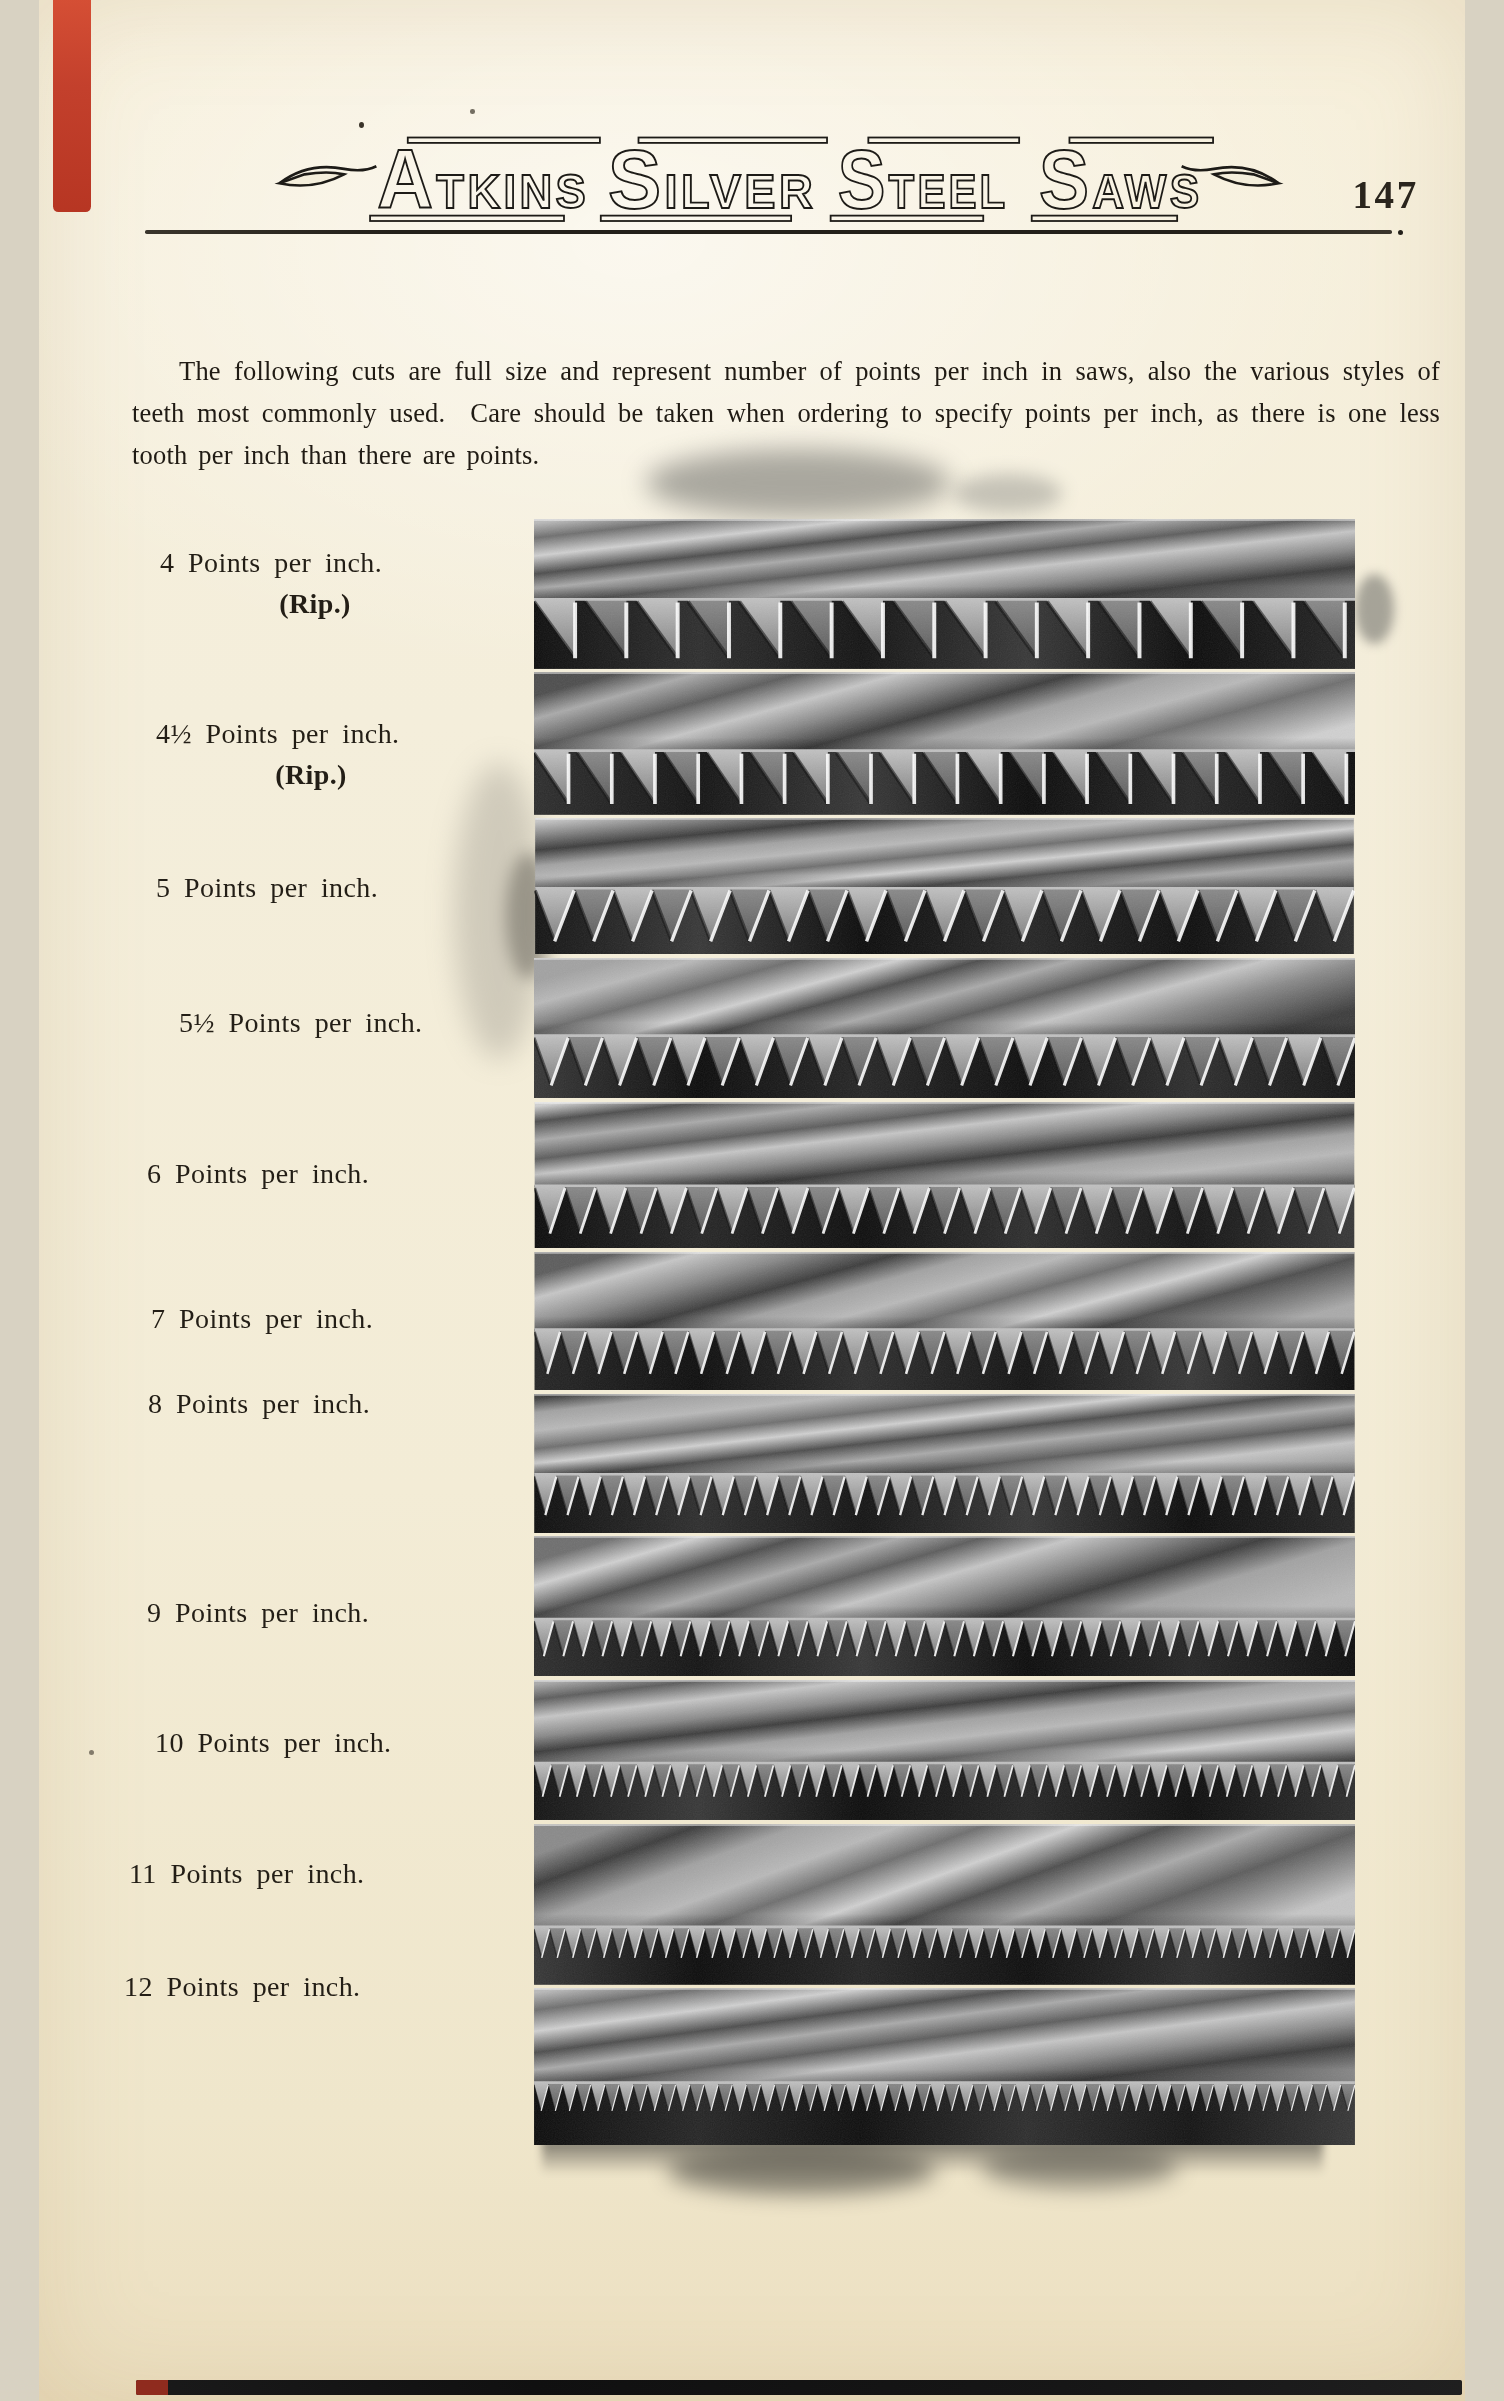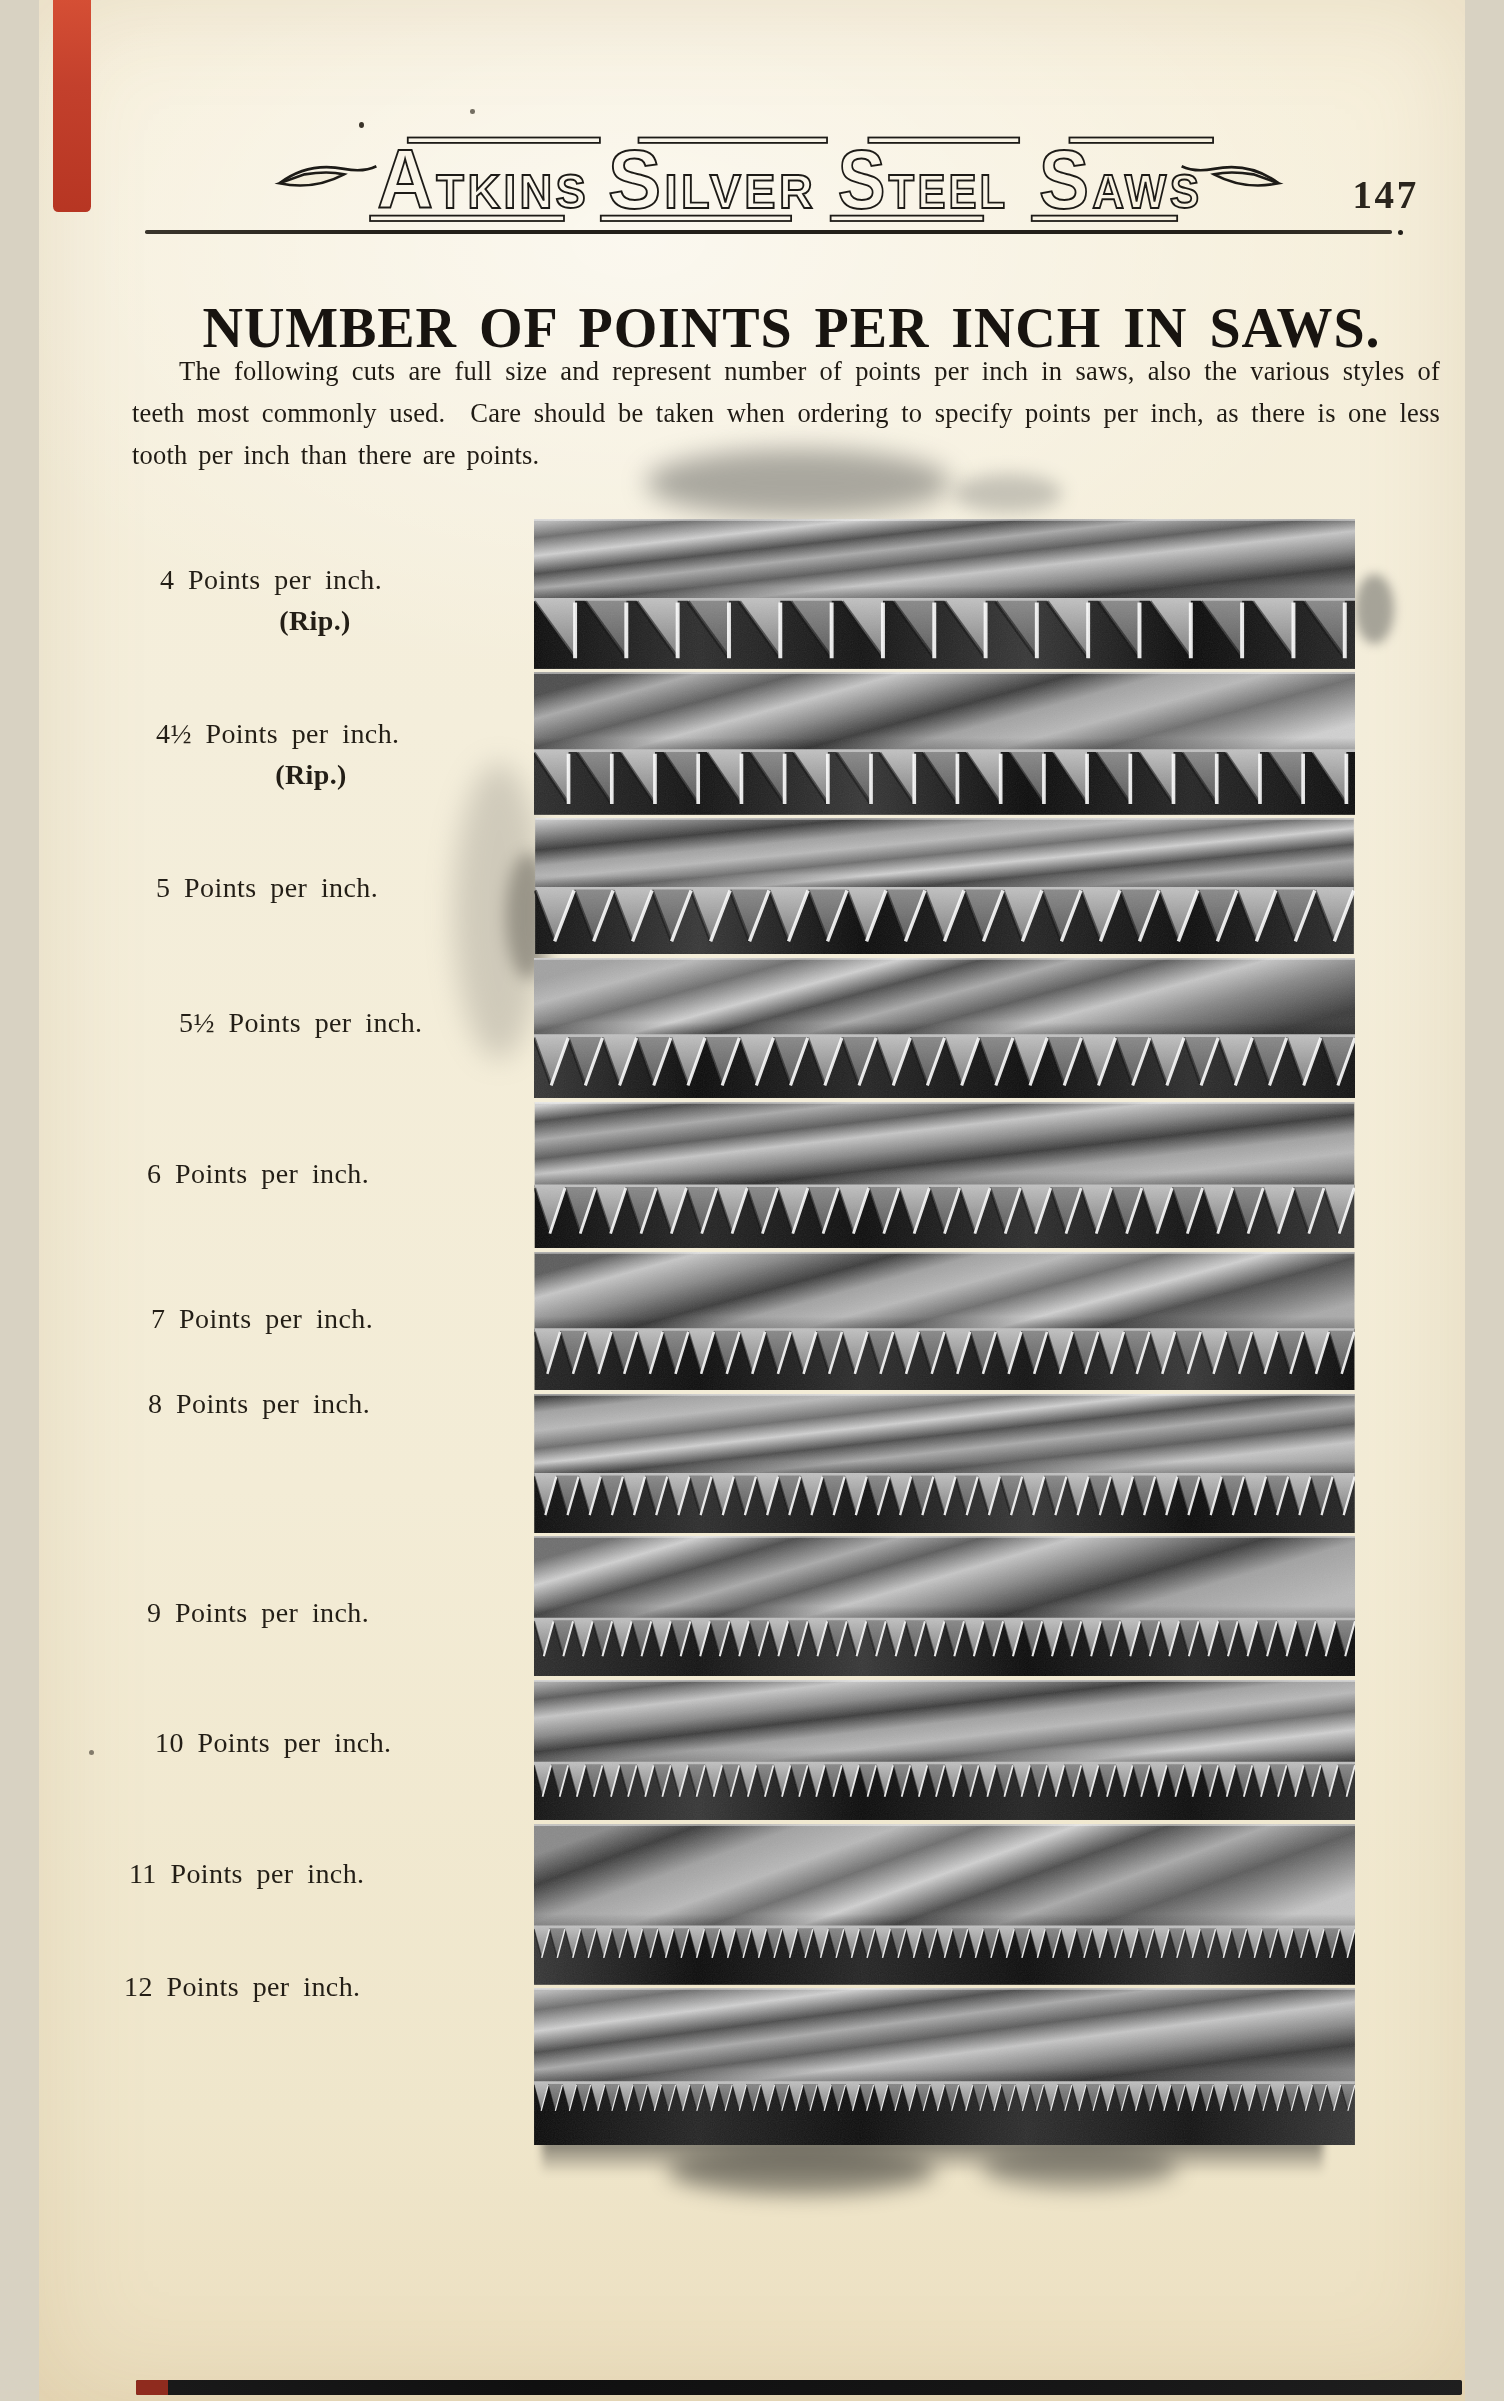--- a/index.html
+++ b/index.html
@@ -100,21 +100,20 @@
           <rect x="-8" y="94" width="162" height="6" fill="none" stroke="#1d1b17" stroke-width="2"></rect>
           <text x="0" y="86" textLength="182" lengthAdjust="spacingAndGlyphs" font-family="&quot;Liberation Sans&quot;, sans-serif" font-weight="bold" fill="none" stroke="#1d1b17" stroke-width="2.2" letter-spacing="4"><tspan font-size="92">S</tspan><tspan font-size="54">AWS</tspan></text>
         </g>
       </g>
   </svg>
 
   <div class="pagenum">147</div>
   <div class="rule"></div>
   <div class="rule-dot"></div>
 
-  <h1 class="title">NUMBER OF POINTS PER INCH IN SAWS.</h1>
   <p class="intro">The following cuts are full size and represent number of points per inch in saws, also the various styles of teeth most commonly used.&nbsp; Care should be taken when ordering to specify points per inch, as there is one less tooth per inch than there are points.</p>
 
   <div class="smudge sm-top"></div>
   <div class="smudge sm-top2"></div>
   <div class="smudge sm-right1"></div>
   <div class="smudge sm-left1"></div>
   <div class="smudge sm-left2"></div>
   <div class="smudge sm-bot1"></div>
   <div class="smudge sm-bot2"></div>
   <div class="smudge sm-bot3"></div>
@@ -632,21 +631,21 @@
   <path d="M0 107 L7.9 137 L15.8 107 L23.7 137 L31.6 107 L39.4 137 L47.3 107 L55.2 137 L63.1 107 L71.0 137 L78.9 107 L86.8 137 L94.7 107 L102.5 137 L110.4 107 L118.3 137 L126.2 107 L134.1 137 L142.0 107 L149.9 137 L157.8 107 L165.6 137 L173.5 107 L181.4 137 L189.3 107 L197.2 137 L205.1 107 L213.0 137 L220.9 107 L228.8 137 L236.6 107 L244.5 137 L252.4 107 L260.3 137 L268.2 107 L276.1 137 L284.0 107 L291.9 137 L299.7 107 L307.6 137 L315.5 107 L323.4 137 L331.3 107 L339.2 137 L347.1 107 L355.0 137 L362.8 107 L370.7 137 L378.6 107 L386.5 137 L394.4 107 L402.3 137 L410.2 107 L418.1 137 L425.9 107 L433.8 137 L441.7 107 L449.6 137 L457.5 107 L465.4 137 L473.3 107 L481.2 137 L489.1 107 L496.9 137 L504.8 107 L512.7 137 L520.6 107 L528.5 137 L536.4 107 L544.3 137 L552.2 107 L560.0 137 L567.9 107 L575.8 137 L583.7 107 L591.6 137 L599.5 107 L607.4 137 L615.3 107 L623.1 137 L631.0 107 L638.9 137 L646.8 107 L654.7 137 L662.6 107 L670.5 137 L678.4 107 L686.3 137 L694.1 107 L702.0 137 L709.9 107 L717.8 137 L725.7 107 L733.6 137 L741.5 107 L749.4 137 L757.2 107 L765.1 137 L773.0 107 L780.9 137 L788.8 107 L796.7 137 L804.6 107 L812.5 137 L820.3 107 L828.2 137 L836.1 107 L844.0 137 L851.9 107 L859.8 137 L867.7 107 L875.6 137 L883.4 107 L891.3 137 L899.2 107 L907.1 137 L915.0 107 L915 104 L0 104 Z" fill="url(#tooth10)"></path>
   <path d="M15.8 107 L23.7 137 L31.6 107 Z M47.3 107 L55.2 137 L63.1 107 Z M78.9 107 L86.8 137 L94.7 107 Z M110.4 107 L118.3 137 L126.2 107 Z M142.0 107 L149.9 137 L157.8 107 Z M173.5 107 L181.4 137 L189.3 107 Z M205.1 107 L213.0 137 L220.9 107 Z M236.6 107 L244.5 137 L252.4 107 Z M268.2 107 L276.1 137 L284.0 107 Z M299.7 107 L307.6 137 L315.5 107 Z M331.3 107 L339.2 137 L347.1 107 Z M362.8 107 L370.7 137 L378.6 107 Z M394.4 107 L402.3 137 L410.2 107 Z M425.9 107 L433.8 137 L441.7 107 Z M457.5 107 L465.4 137 L473.3 107 Z M489.1 107 L496.9 137 L504.8 107 Z M520.6 107 L528.5 137 L536.4 107 Z M552.2 107 L560.0 137 L567.9 107 Z M583.7 107 L591.6 137 L599.5 107 Z M615.3 107 L623.1 137 L631.0 107 Z M646.8 107 L654.7 137 L662.6 107 Z M678.4 107 L686.3 137 L694.1 107 Z M709.9 107 L717.8 137 L725.7 107 Z M741.5 107 L749.4 137 L757.2 107 Z M773.0 107 L780.9 137 L788.8 107 Z M804.6 107 L812.5 137 L820.3 107 Z M836.1 107 L844.0 137 L851.9 107 Z M867.7 107 L875.6 137 L883.4 107 Z M899.2 107 L907.1 137 L915.0 107 Z " fill="rgba(0,0,0,.28)"></path>
   <path d="M0.0 108 L7.9 137 M15.8 108 L23.7 137 M31.6 108 L39.4 137 M47.3 108 L55.2 137 M63.1 108 L71.0 137 M78.9 108 L86.8 137 M94.7 108 L102.5 137 M110.4 108 L118.3 137 M126.2 108 L134.1 137 M142.0 108 L149.9 137 M157.8 108 L165.6 137 M173.5 108 L181.4 137 M189.3 108 L197.2 137 M205.1 108 L213.0 137 M220.9 108 L228.8 137 M236.6 108 L244.5 137 M252.4 108 L260.3 137 M268.2 108 L276.1 137 M284.0 108 L291.9 137 M299.7 108 L307.6 137 M315.5 108 L323.4 137 M331.3 108 L339.2 137 M347.1 108 L355.0 137 M362.8 108 L370.7 137 M378.6 108 L386.5 137 M394.4 108 L402.3 137 M410.2 108 L418.1 137 M425.9 108 L433.8 137 M441.7 108 L449.6 137 M457.5 108 L465.4 137 M473.3 108 L481.2 137 M489.1 108 L496.9 137 M504.8 108 L512.7 137 M520.6 108 L528.5 137 M536.4 108 L544.3 137 M552.2 108 L560.0 137 M567.9 108 L575.8 137 M583.7 108 L591.6 137 M599.5 108 L607.4 137 M615.3 108 L623.1 137 M631.0 108 L638.9 137 M646.8 108 L654.7 137 M662.6 108 L670.5 137 M678.4 108 L686.3 137 M694.1 108 L702.0 137 M709.9 108 L717.8 137 M725.7 108 L733.6 137 M741.5 108 L749.4 137 M757.2 108 L765.1 137 M773.0 108 L780.9 137 M788.8 108 L796.7 137 M804.6 108 L812.5 137 M820.3 108 L828.2 137 M836.1 108 L844.0 137 M851.9 108 L859.8 137 M867.7 108 L875.6 137 M883.4 108 L891.3 137 M899.2 108 L907.1 137 " stroke="rgba(15,15,15,.55)" stroke-width="1.4" fill="none"></path>
   <path d="M7.9 137 L15.8 108 M23.7 137 L31.6 108 M39.4 137 L47.3 108 M55.2 137 L63.1 108 M71.0 137 L78.9 108 M86.8 137 L94.7 108 M102.5 137 L110.4 108 M118.3 137 L126.2 108 M134.1 137 L142.0 108 M149.9 137 L157.8 108 M165.6 137 L173.5 108 M181.4 137 L189.3 108 M197.2 137 L205.1 108 M213.0 137 L220.9 108 M228.8 137 L236.6 108 M244.5 137 L252.4 108 M260.3 137 L268.2 108 M276.1 137 L284.0 108 M291.9 137 L299.7 108 M307.6 137 L315.5 108 M323.4 137 L331.3 108 M339.2 137 L347.1 108 M355.0 137 L362.8 108 M370.7 137 L378.6 108 M386.5 137 L394.4 108 M402.3 137 L410.2 108 M418.1 137 L425.9 108 M433.8 137 L441.7 108 M449.6 137 L457.5 108 M465.4 137 L473.3 108 M481.2 137 L489.1 108 M496.9 137 L504.8 108 M512.7 137 L520.6 108 M528.5 137 L536.4 108 M544.3 137 L552.2 108 M560.0 137 L567.9 108 M575.8 137 L583.7 108 M591.6 137 L599.5 108 M607.4 137 L615.3 108 M623.1 137 L631.0 108 M638.9 137 L646.8 108 M654.7 137 L662.6 108 M670.5 137 L678.4 108 M686.3 137 L694.1 108 M702.0 137 L709.9 108 M717.8 137 L725.7 108 M733.6 137 L741.5 108 M749.4 137 L757.2 108 M765.1 137 L773.0 108 M780.9 137 L788.8 108 M796.7 137 L804.6 108 M812.5 137 L820.3 108 M828.2 137 L836.1 108 M844.0 137 L851.9 108 M859.8 137 L867.7 108 M875.6 137 L883.4 108 M891.3 137 L899.2 108 M907.1 137 L915.0 108 " stroke="rgba(255,255,255,.9)" stroke-width="1.4" fill="none"></path>
   <rect x="0" y="0" width="915" height="2" fill="rgba(255,255,255,.5)"></rect>
   <rect x="0" y="0" width="915" height="175" filter="url(#gn10)" opacity=".1"></rect>
 </svg>
       </div>
     </div>
   <div id="labels">
-      <div class="cut-label" style="left: 121px; top: 564px;"><span>4 Points per inch.</span><span class="sub">(Rip.)</span></div>
+      <div class="cut-label" style="left: 121px; top: 547px;"><span>4 Points per inch.</span><span class="sub">(Rip.)</span></div>
       <div class="cut-label" style="left: 117px; top: 718px;"><span>4½ Points per inch.</span><span class="sub">(Rip.)</span></div>
       <div class="cut-label" style="left: 117px; top: 872px;"><span>5 Points per inch.</span></div>
       <div class="cut-label" style="left: 115px; top: 1007px; margin-left: 25px;"><span>5½ Points per inch.</span></div>
       <div class="cut-label" style="left: 108px; top: 1158px;"><span>6 Points per inch.</span></div>
       <div class="cut-label" style="left: 112px; top: 1303px;"><span>7 Points per inch.</span></div>
       <div class="cut-label" style="left: 109px; top: 1388px;"><span>8 Points per inch.</span></div>
       <div class="cut-label" style="left: 108px; top: 1597px;"><span>9 Points per inch.</span></div>
       <div class="cut-label" style="left: 92px; top: 1727px; margin-left: 24px;"><span>10 Points per inch.</span></div>
       <div class="cut-label" style="left: 90px; top: 1858px;"><span>11 Points per inch.</span></div>
       <div class="cut-label" style="left: 85px; top: 1971px;"><span>12 Points per inch.</span></div>

